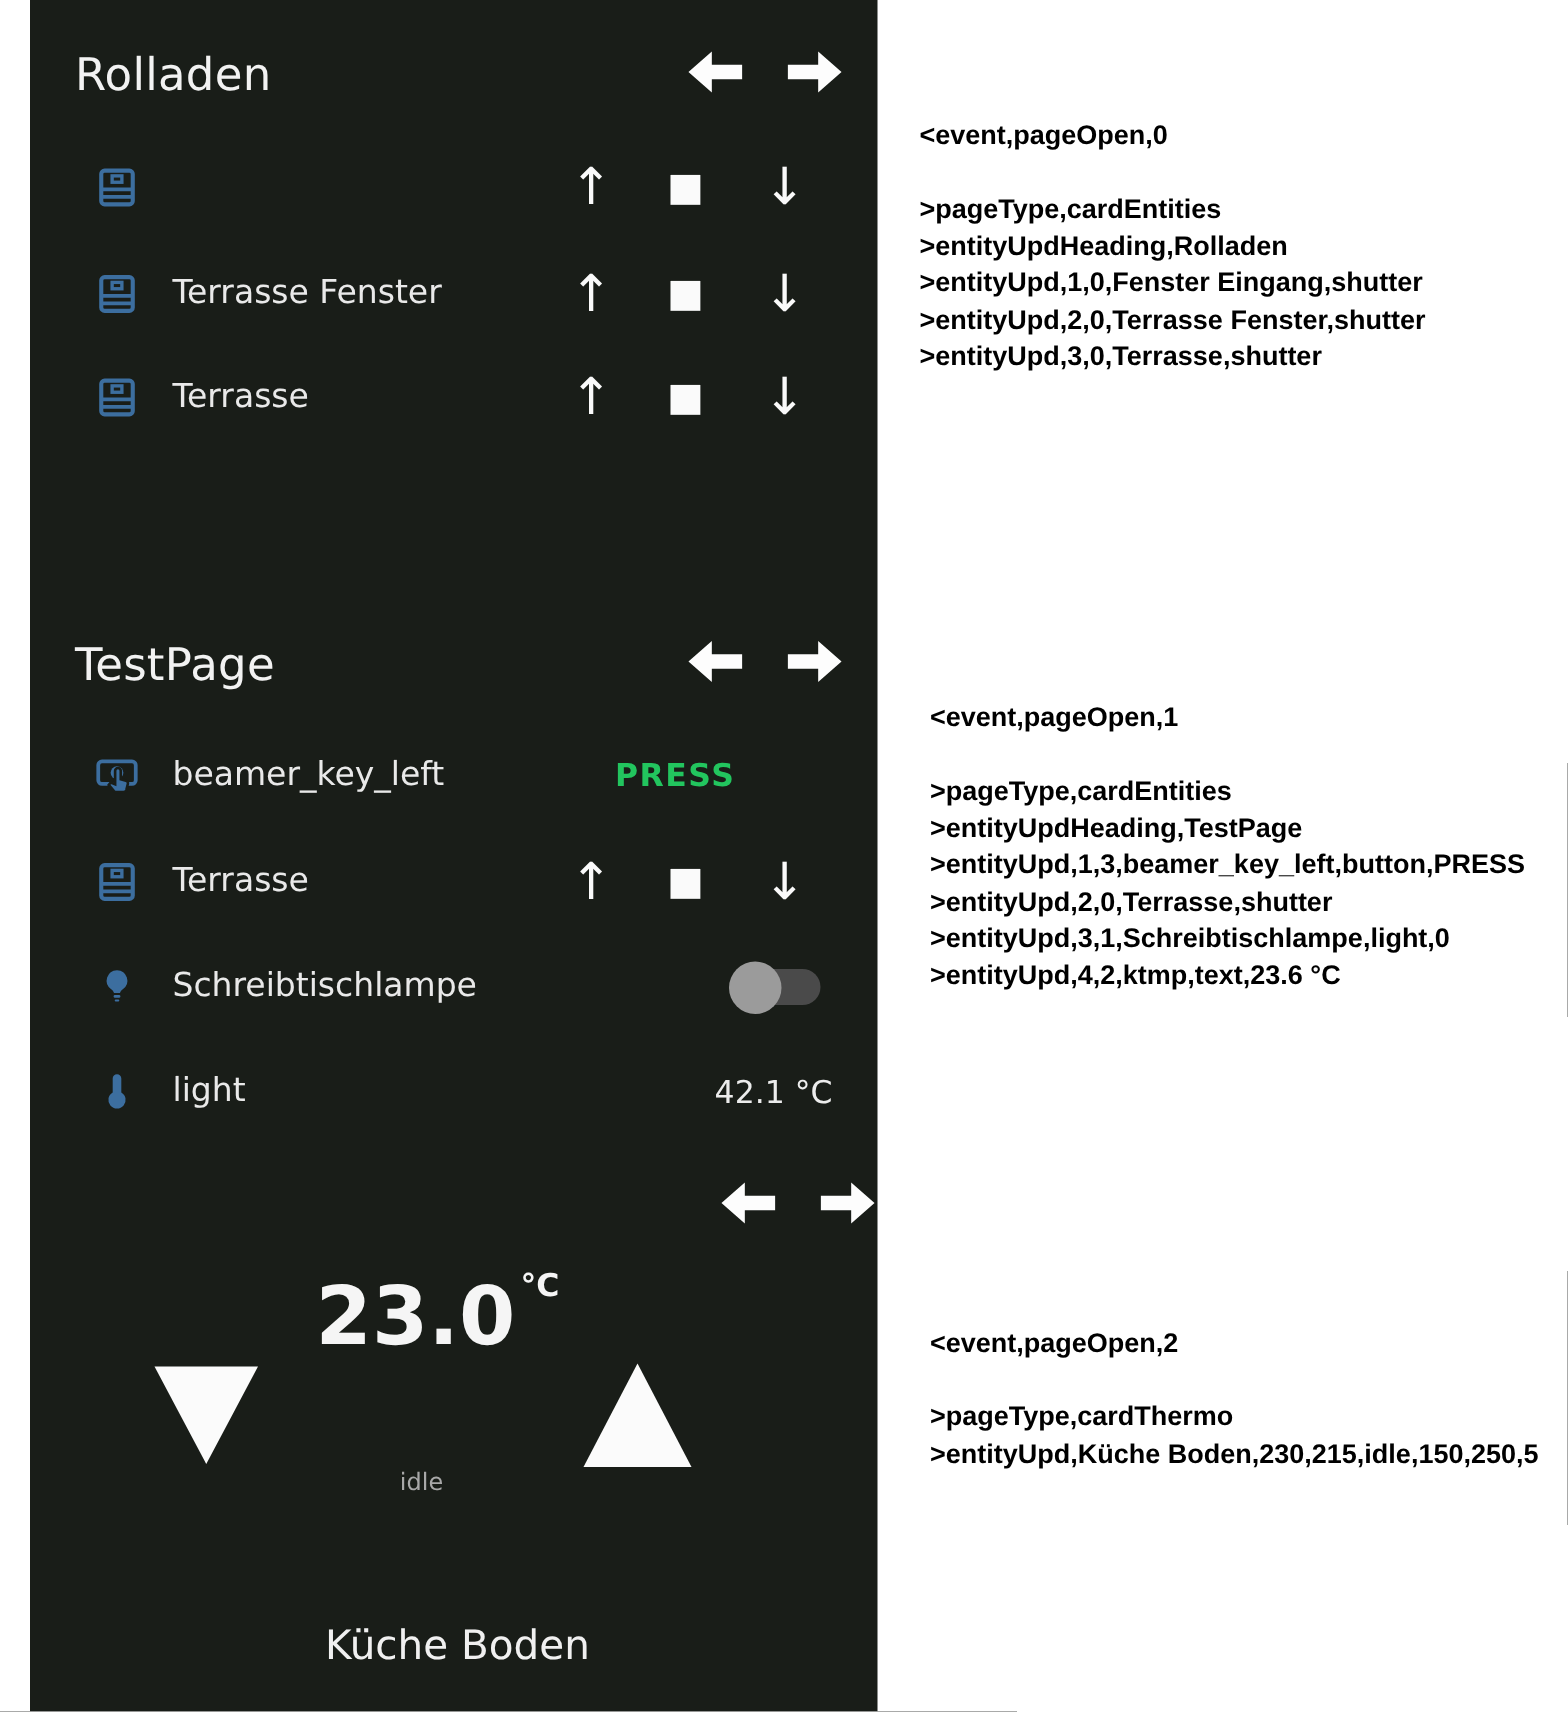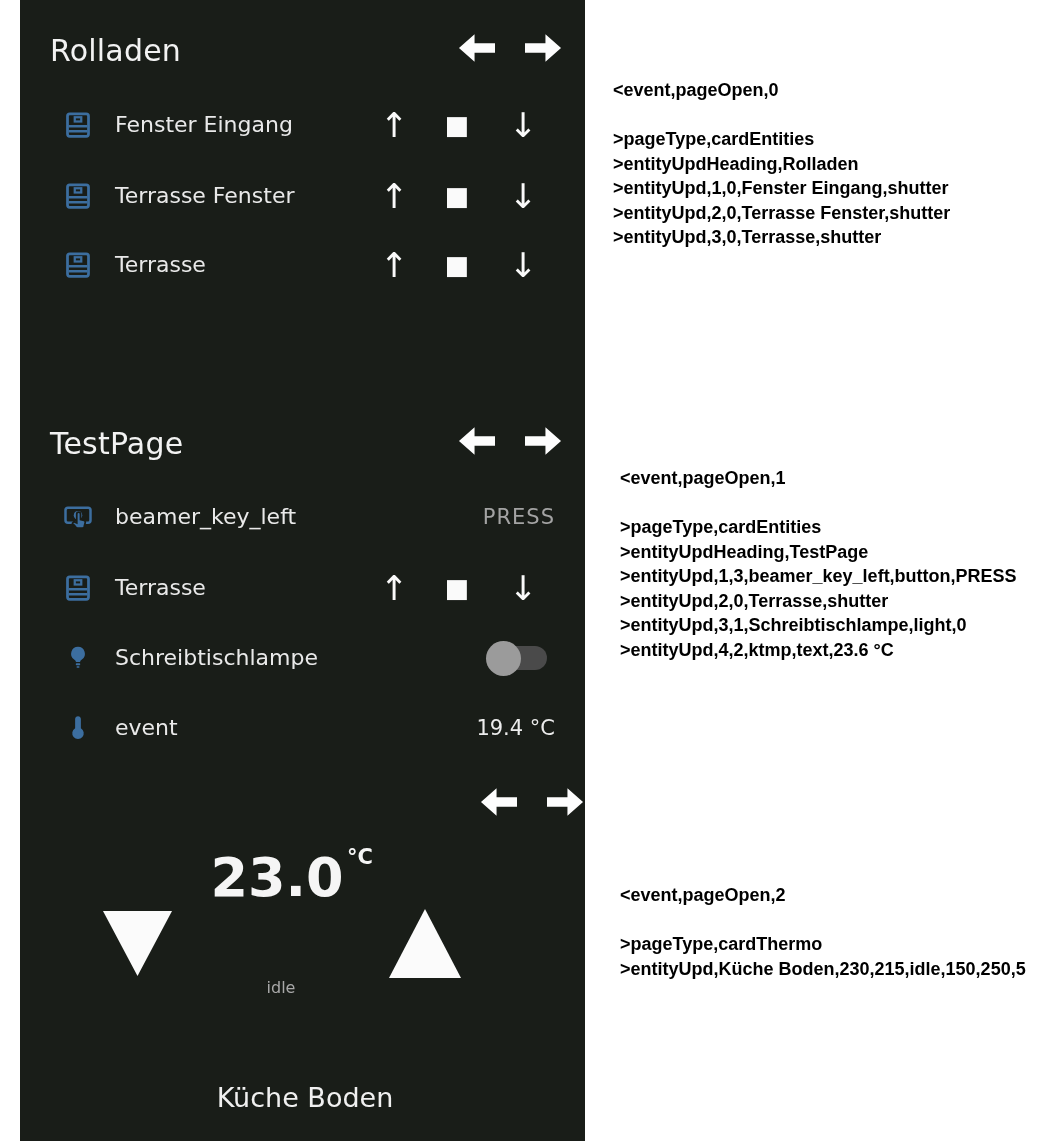--- a/index.html
+++ b/index.html
@@ -17,21 +17,21 @@
   .entity-row { position:absolute; left:0; width:565px; height:50px; }
   .entity-icon { position:absolute; left:43px; top:10px; width:30px; height:30px; }
   .entity-icon svg { display:block; }
   .entity-label { position:absolute; left:95px; top:0; height:50px; line-height:50px; font-size:22px; color:#e9e9e9; }
 
   .ctl { position:absolute; top:0; width:40px; height:50px; line-height:50px; text-align:center; color:#fafafa; cursor:pointer; }
   .ctl-up   { left:354px; font-size:34px; }
   .ctl-stop { left:417px; font-size:26px; }
   .ctl-down { left:483px; font-size:34px; }
 
-  .press-value { position:absolute; left:390px; top:0; width:145px; height:50px; line-height:50px; text-align:right; font-size:21px; font-weight:normal; letter-spacing:1px; color:#a3a3a3; cursor:pointer; }
+  .press-value { position:absolute; left:390px; top:0; width:145px; height:50px; line-height:50px; text-align:left; font-size:21px; font-weight:bold; letter-spacing:1px; color:#22c55e; cursor:pointer; }
   .text-value  { position:absolute; left:380px; top:0; width:155px; height:50px; line-height:50px; text-align:right; font-size:21px; color:#ececec; }
 
   .toggle { position:absolute; left:470px; top:13px; width:57px; height:24px; border-radius:12px; background:#4a4a4a; cursor:pointer; }
   .toggle-knob { position:absolute; left:-4px; top:-5.5px; width:35px; height:35px; border-radius:50%; background:#9b9b9b; }
 
   
   .thermo-temp { position:absolute; left:107px; top:846px; width:300px; text-align:center; font-size:54px; font-weight:bold; color:#f5f5f5; }
   .thermo-unit { position:absolute; left:327px; top:845px; font-size:21px; font-weight:bold; color:#f5f5f5; }
   .thermo-target { position:absolute; left:163px; top:948px; width:200px; text-align:center; font-size:22px; color:#e0e0e0; }
   .thermo-state  { position:absolute; left:161px; top:978px; width:200px; text-align:center; font-size:16px; color:#a8a8a8; }
@@ -95,21 +95,20 @@
           </svg>
       </div>
     </div>
 
     <div class="entity-row" style="top:100px">
       <span class="entity-icon">
           <svg width="30" height="30">
             <use href="#sym-shutter"></use>
           </svg>
         </span>
-      <span class="entity-label">Fenster Eingang</span>
       <span class="ctl ctl-up">↑</span>
       <span class="ctl ctl-stop">■</span>
       <span class="ctl ctl-down">↓</span>
     </div>
 
     <div class="entity-row" style="top:171px">
       <span class="entity-icon">
           <svg width="30" height="30">
             <use href="#sym-shutter"></use>
           </svg>
@@ -177,22 +176,22 @@
           <span class="toggle-knob"></span>
         </span>
     </div>
 
     <div class="entity-row" style="top:703px">
       <span class="entity-icon">
           <svg width="30" height="30">
             <use href="#sym-thermometer"></use>
           </svg>
         </span>
-      <span class="entity-label">event</span>
-      <span class="text-value">19.4 °C</span>
+      <span class="entity-label">light</span>
+      <span class="text-value">42.1 °C</span>
     </div>
 
     <div class="nav-arrows" style="top:787px">
       <svg width="37" height="30">
           <use href="#sym-arrow-left"></use>
         </svg>
       <svg width="37" height="30">
           <use href="#sym-arrow-right"></use>
         </svg>
     </div>

